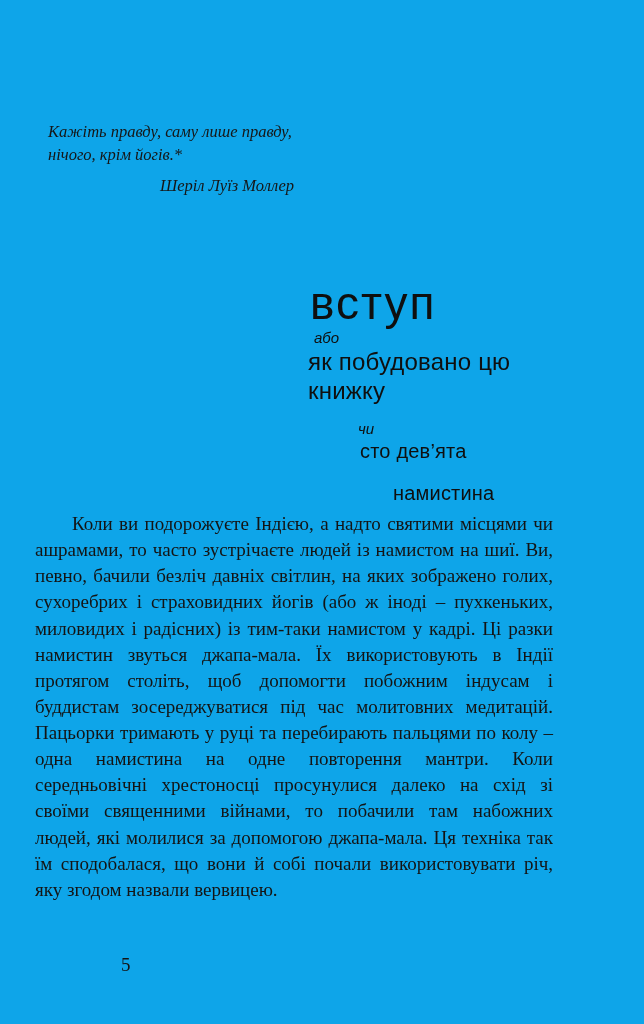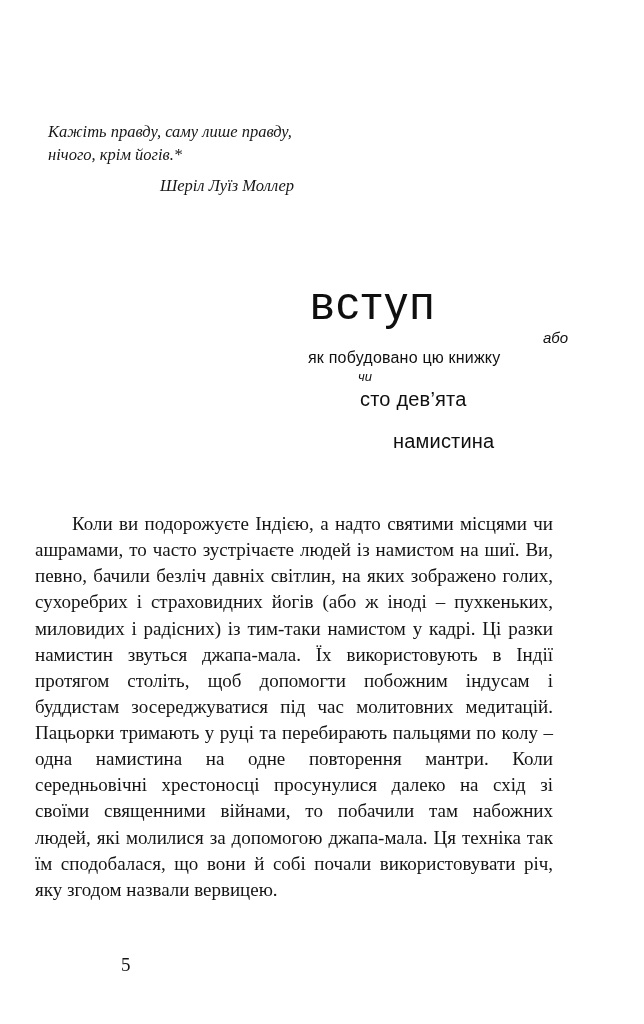--- a/index.html
+++ b/index.html
@@ -5,21 +5,21 @@
   html, body {
     margin: 0;
     padding: 0;
     background: #e8e8e8;
   }
   .page {
     position: relative;
     width: 644px;
     height: 1024px;
     margin: 0 auto;
-    background: #ffffff;
+    background: #0ea5e9;
     color: #161616;
     overflow: hidden;
     font-family: "Liberation Serif", serif;
   }
 
   
   .epigraph {
     position: absolute;
     left: 48px;
     top: 120px;
@@ -50,34 +50,33 @@
     letter-spacing: 2px;
     font-weight: 400;
     margin-left: 12px;
   }
   .title-or {
     font-style: italic;
     font-size: 15px;
     line-height: 1.15;
     margin-top: 3px;
     margin-left: 16px;
-    text-align: right;
   }
   .title-sub1 {
-    font-size: 16px;
+    font-size: 24px;
     line-height: 1.2;
     margin-top: 2px;
     margin-left: 10px;
     letter-spacing: 0.2px;
   }
   .title-chy {
     font-style: italic;
-    font-size: 13px;
+    font-size: 15px;
     line-height: 1.15;
-    margin-top: 3px;
+    margin-top: 14px;
     margin-left: 60px;
   }
   .title-sub2 {
     font-size: 20px;
     line-height: 1.2;
     margin-top: 2px;
     margin-left: 62px;
     letter-spacing: 0.2px;
   }
   .title-sub3 {

